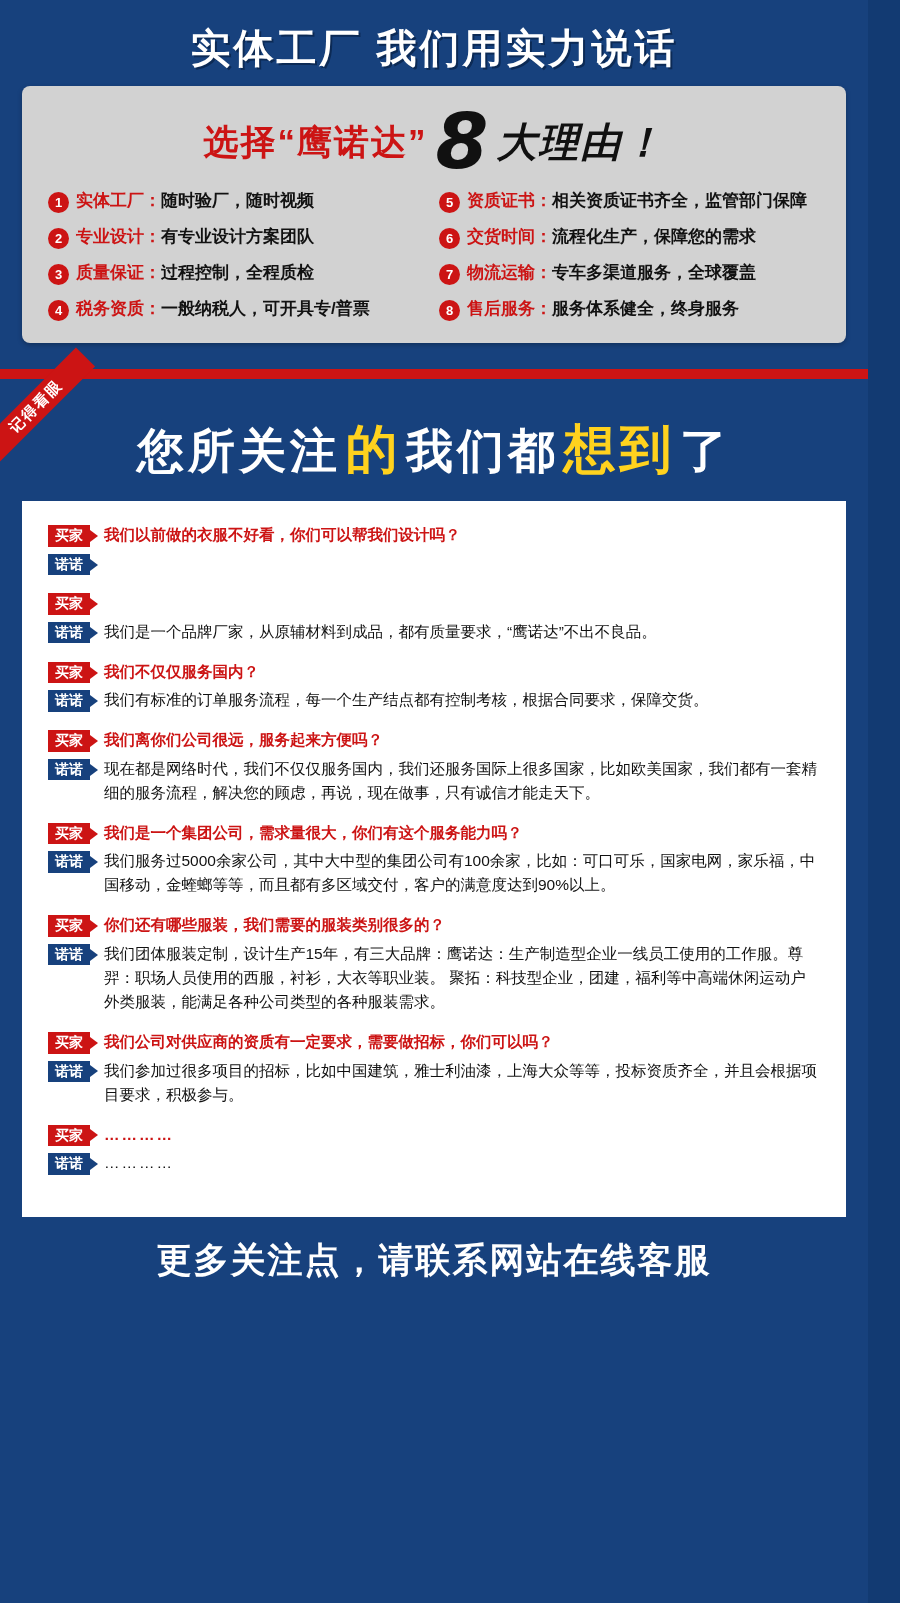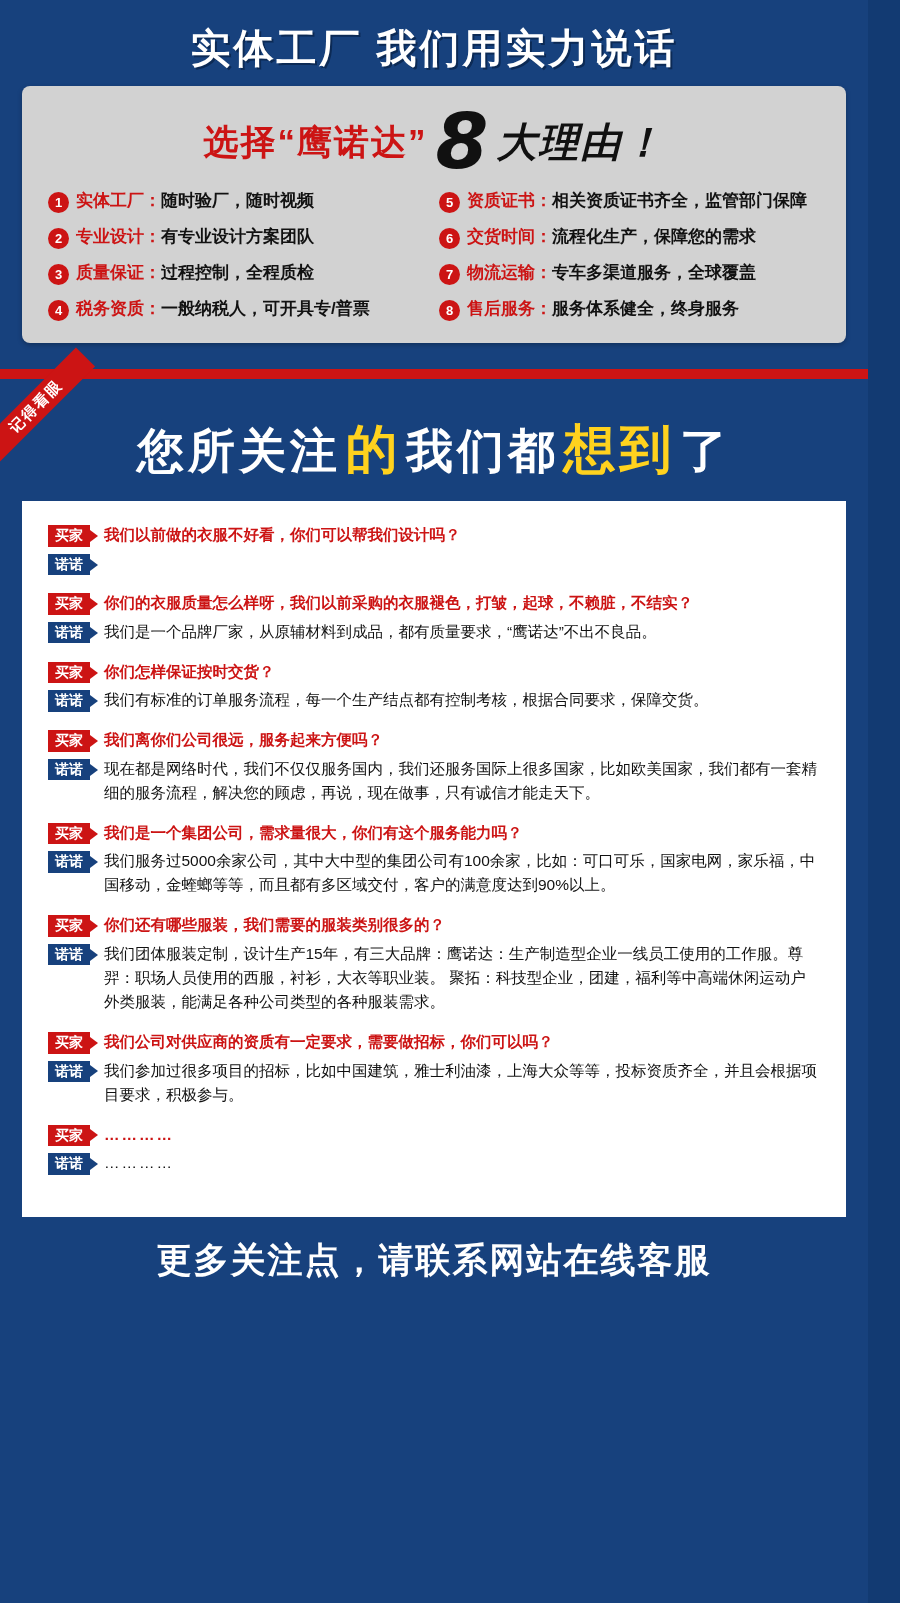--- a/index.html
+++ b/index.html
@@ -287,32 +287,31 @@
           <span class="q-text">我们以前做的衣服不好看，你们可以帮我们设计吗？</span>
         </div>
         <div class="qa-line">
           <span class="tag reply">诺诺</span>
         </div>
       </div>
 
       <div class="qa-item">
         <div class="qa-line">
           <span class="tag buyer">买家</span>
-          <span class="q-text">你们的衣服质量怎么样呀，我们以前采购的衣服褪色，打皱，起球，不赖脏，不结实？</span>
         </div>
         <div class="qa-line">
           <span class="tag reply">诺诺</span>
           <span class="a-text">我们是一个品牌厂家，从原辅材料到成品，都有质量要求，“鹰诺达”不出不良品。</span>
         </div>
       </div>
 
       <div class="qa-item">
         <div class="qa-line">
           <span class="tag buyer">买家</span>
-          <span class="q-text">你们怎样保证按时交货？</span>
+          <span class="q-text">我们不仅仅服务国内？</span>
         </div>
         <div class="qa-line">
           <span class="tag reply">诺诺</span>
           <span class="a-text">我们有标准的订单服务流程，每一个生产结点都有控制考核，根据合同要求，保障交货。</span>
         </div>
       </div>
 
       <div class="qa-item">
         <div class="qa-line">
           <span class="tag buyer">买家</span>

